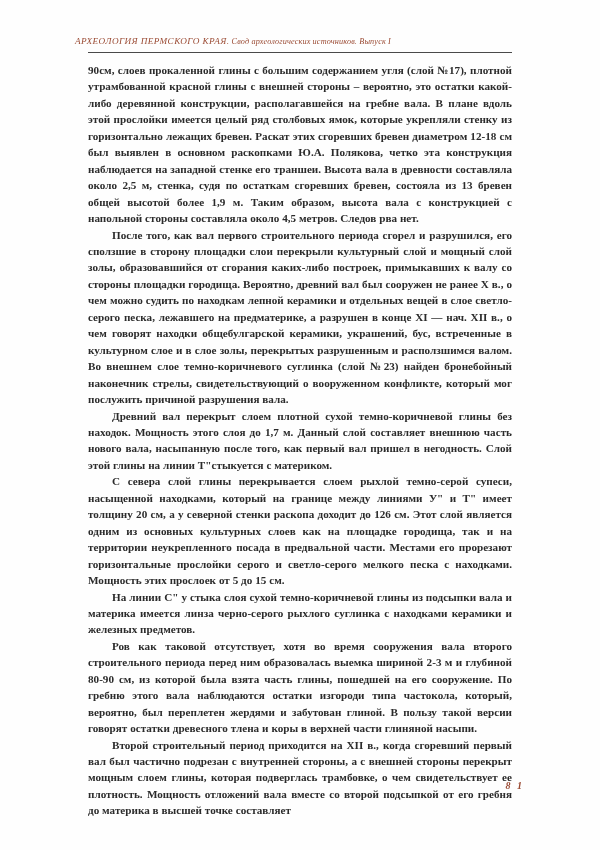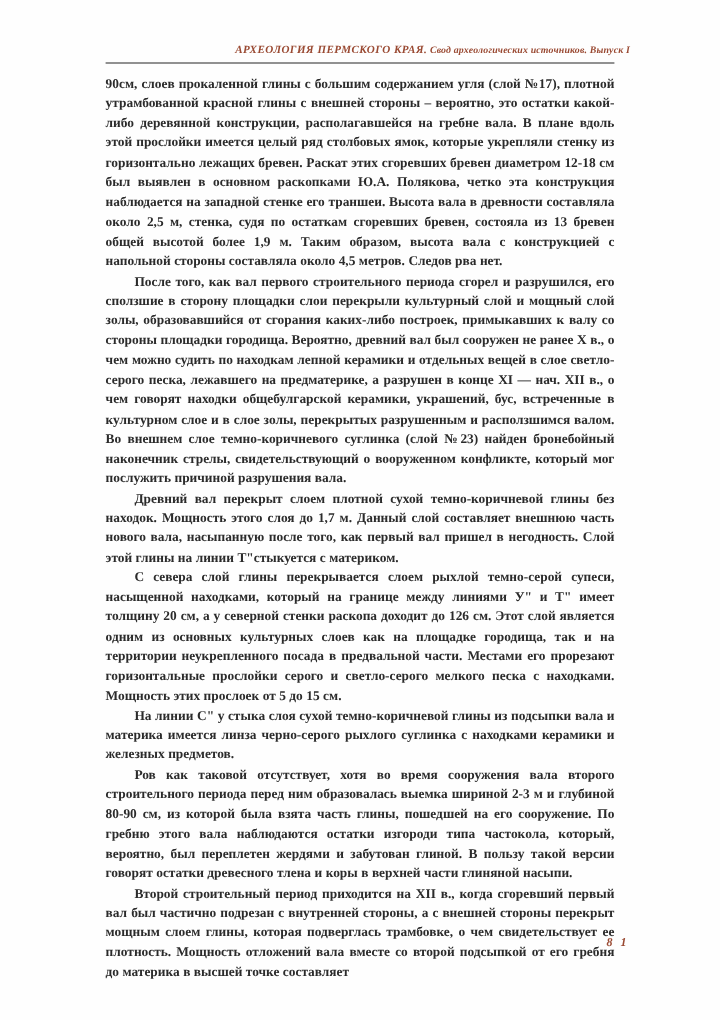--- a/index.html
+++ b/index.html
@@ -21,23 +21,23 @@
     box-sizing: border-box;
     background: #fefefe;
   }
 
   
   .running-head {
     position: absolute;
     top: 36px;
     left: 75px;
     width: 450px;
-    text-align: right;
+    text-align: left;
     font-style: italic;
-    font-weight: bold;
+    font-weight: normal;
     font-size: 8.4px;
     letter-spacing: 0.15px;
     color: #9a4a33;
     white-space: nowrap;
   }
   .running-head .rh-main {
     font-size: 9.2px;
     letter-spacing: 0.4px;
   }
   .running-head .rh-sub {

